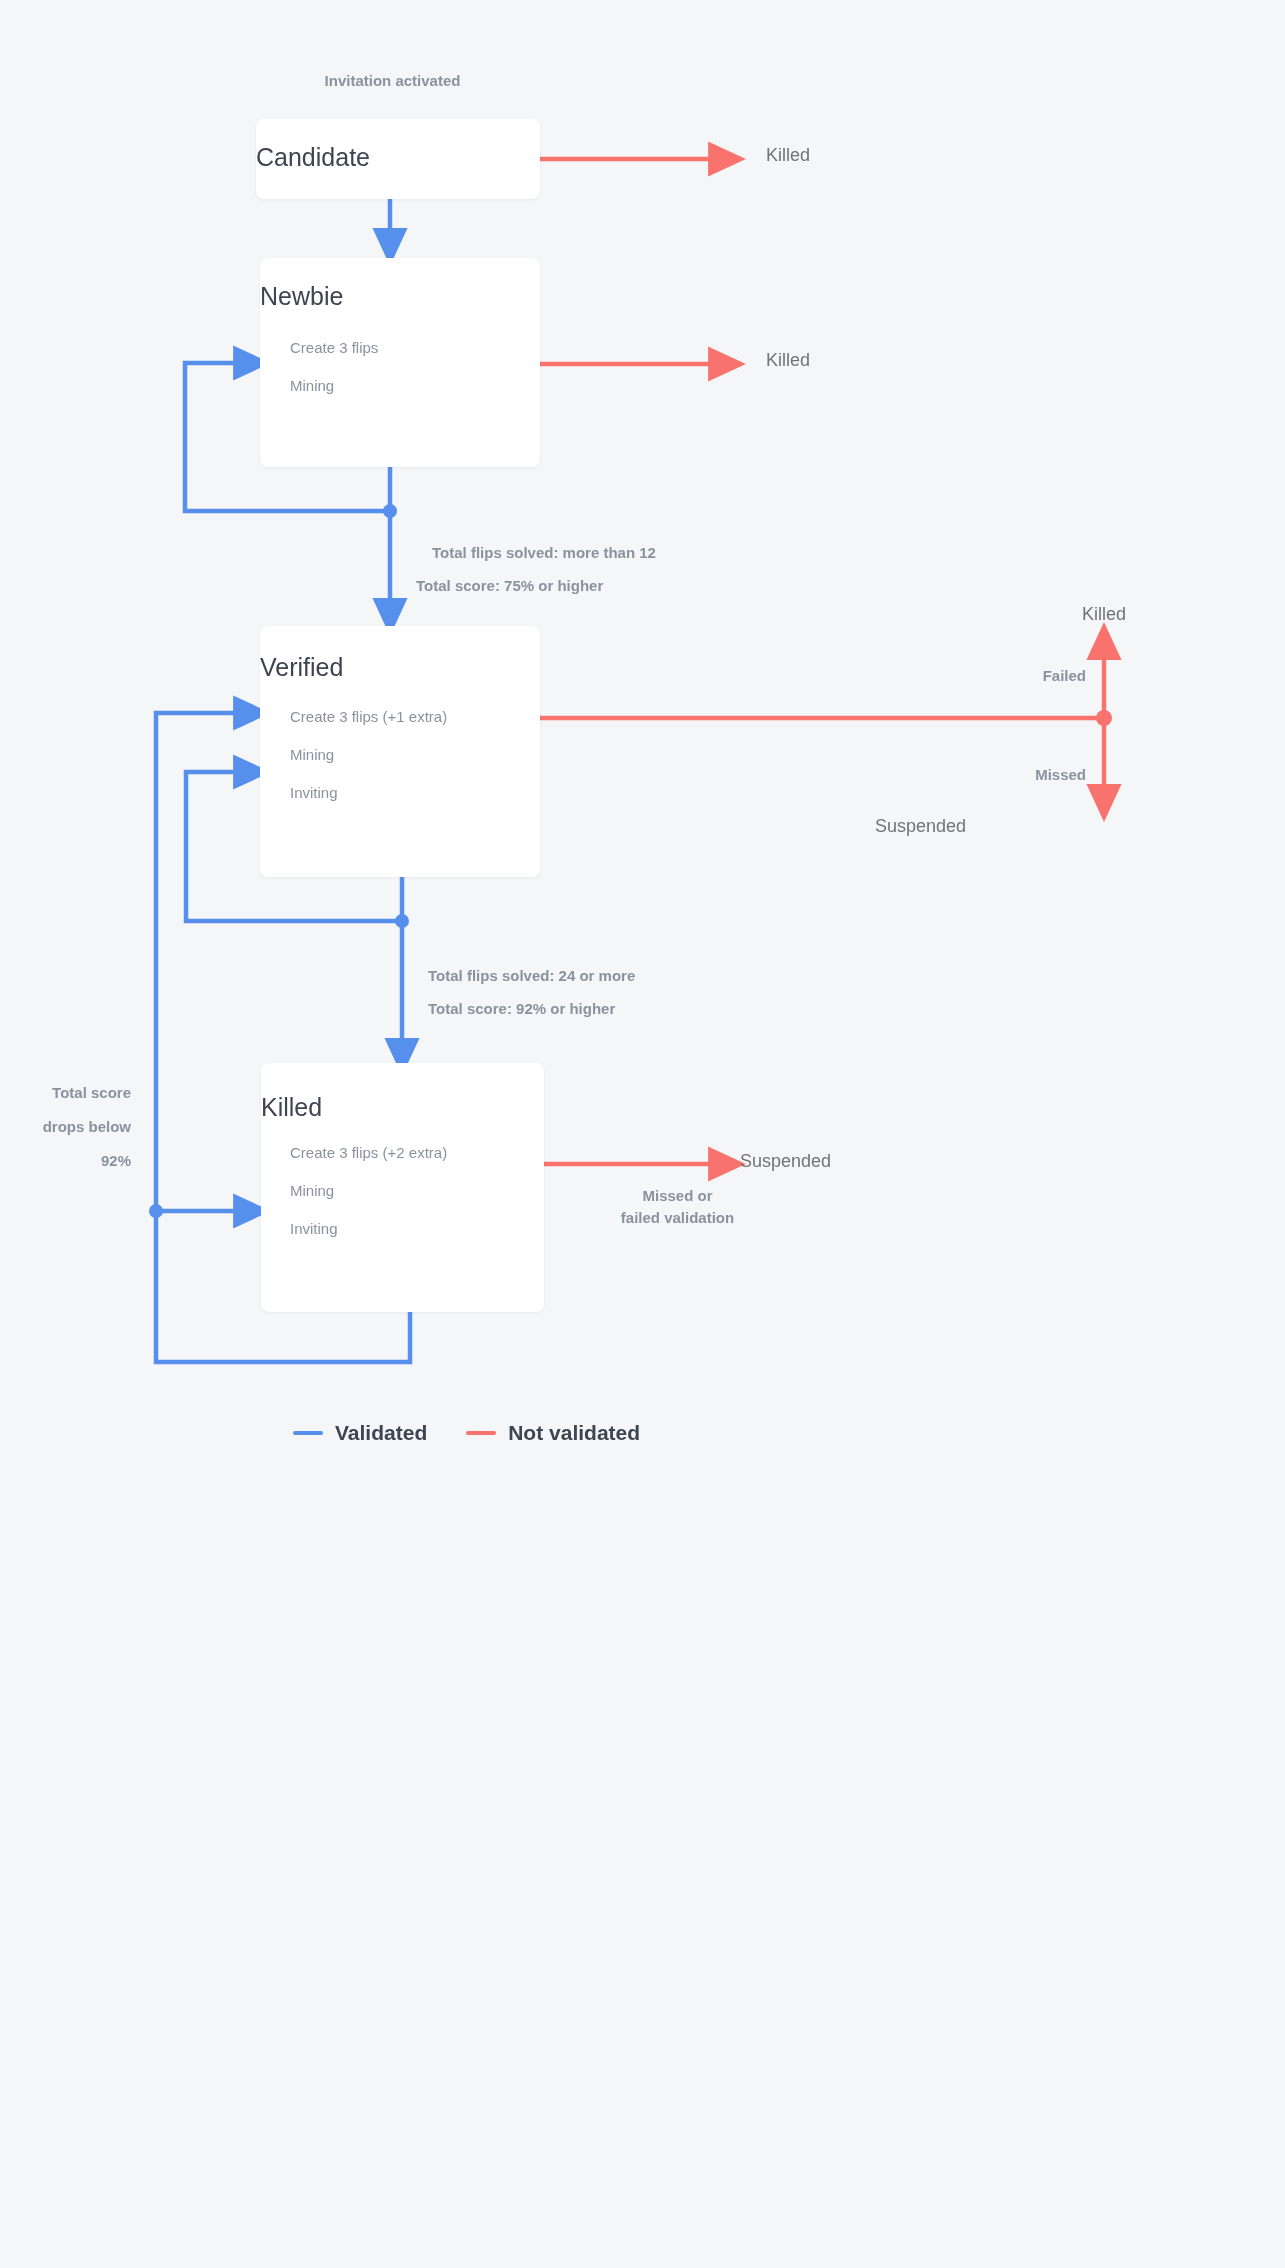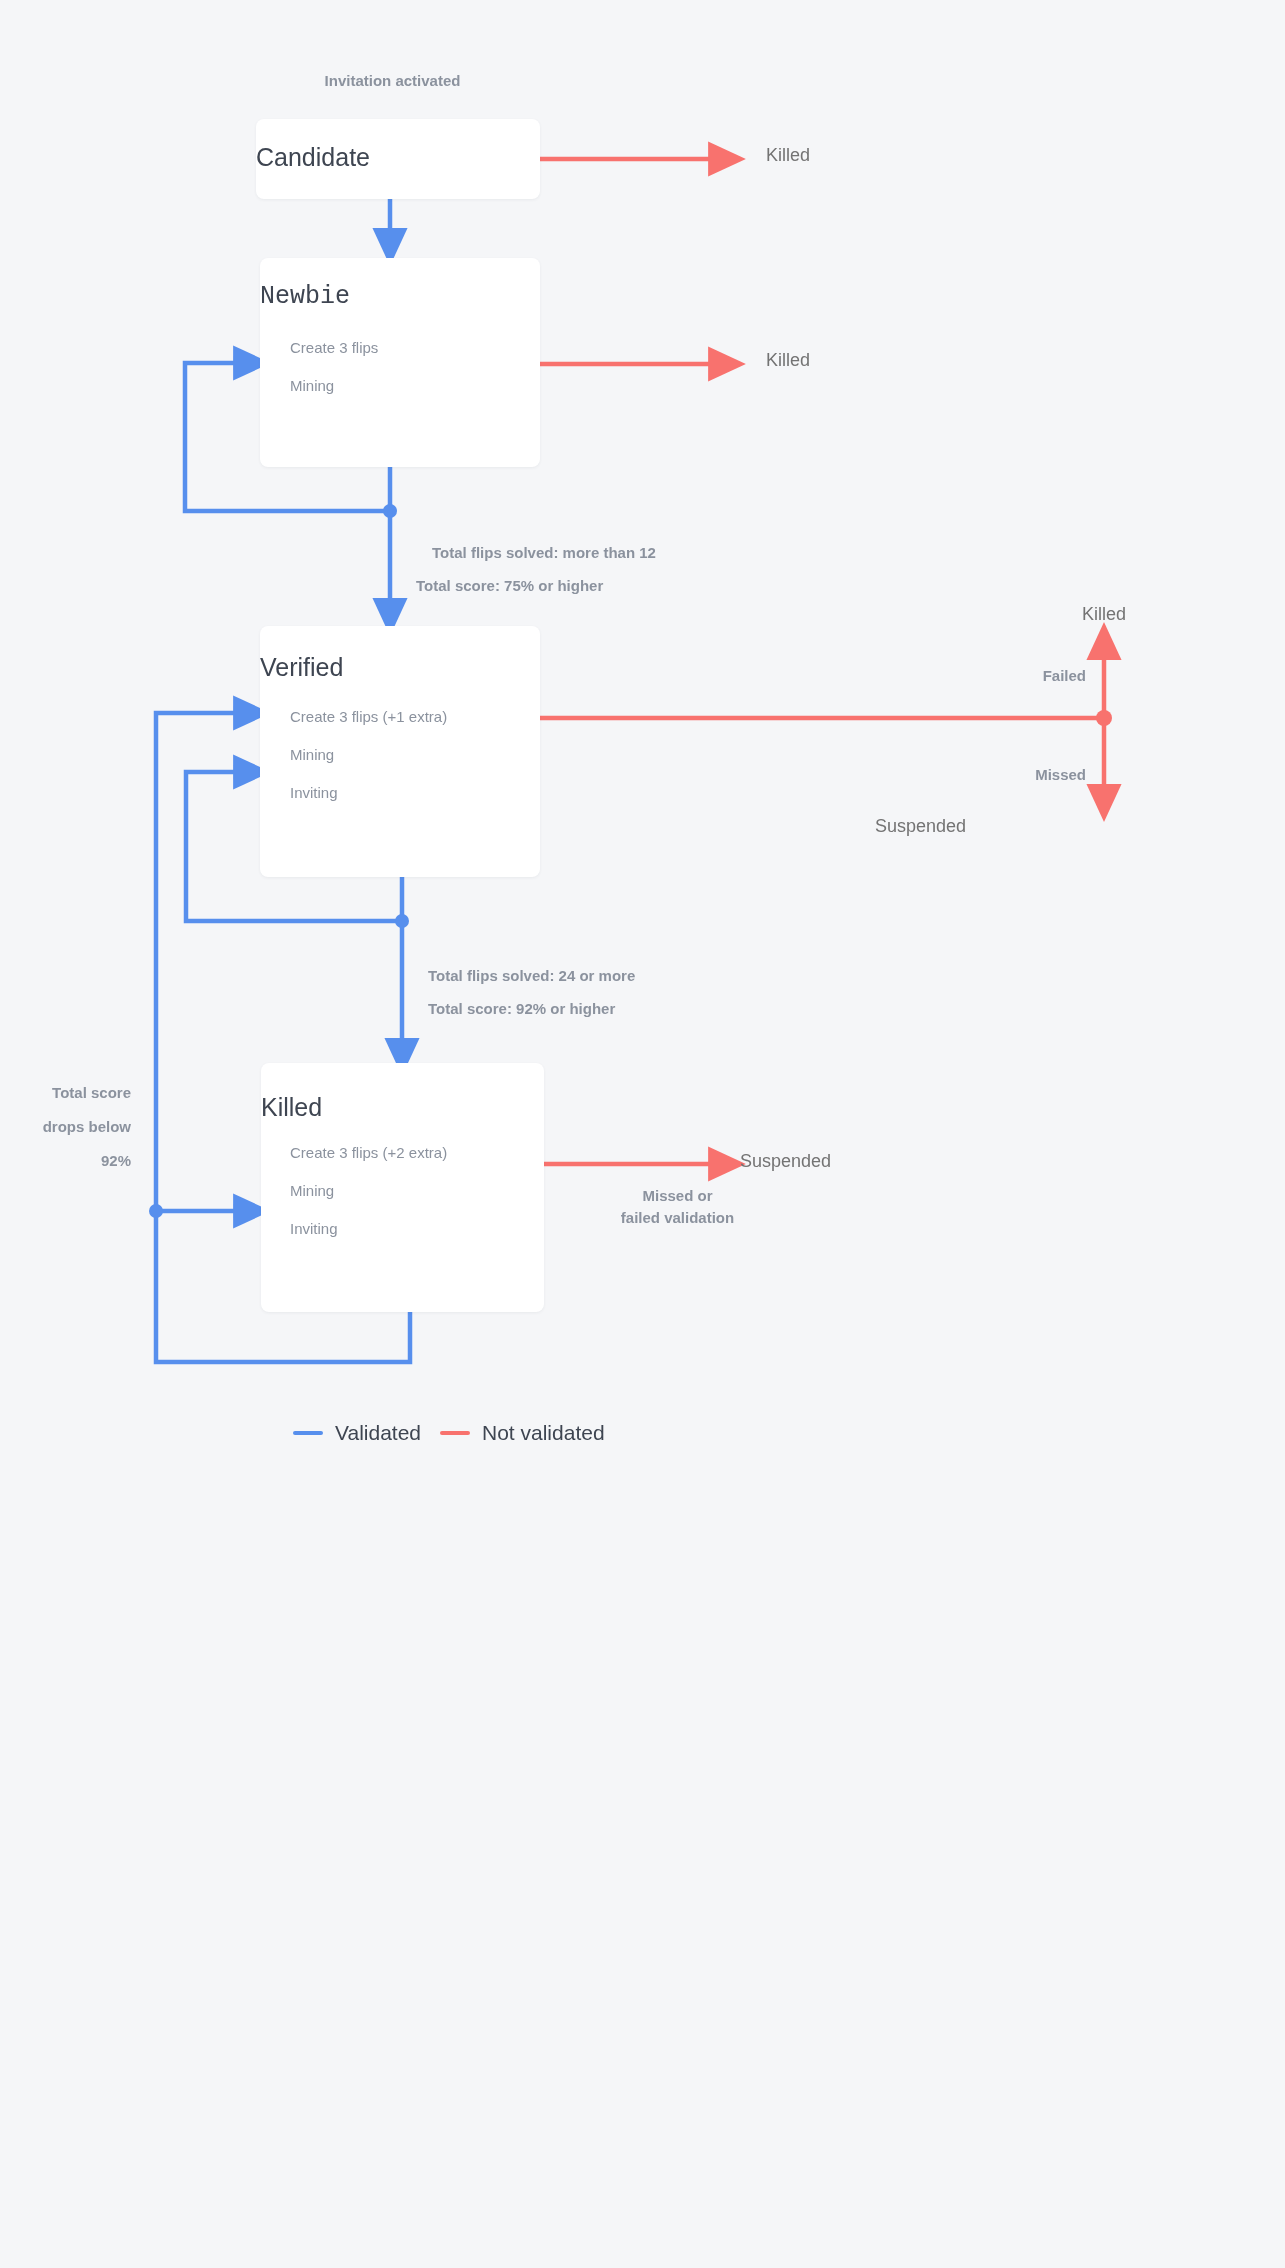--- a/index.html
+++ b/index.html
@@ -62,21 +62,22 @@
   }
   .terminal-label {
     position: absolute;
     font-size: 18px;
     color: #737373;
     white-space: nowrap;
   }
   .legend {
     position: absolute;
     display: flex;
-    gap: 19px;
+    gap: 39px;
+    font-weight: bold;
   }
   .legend-item {
     display: flex;
     align-items: center;
     gap: 12px;
   }
   .legend-swatch {
     display: inline-block;
     width: 30px;
     height: 4px;
@@ -138,21 +139,21 @@
     </g>
   </svg>
 
   <div class="edge-label center" style="left:260px; top:72px; width:265px;">Invitation activated</div>
 
   <div class="state-box" style="left:256px; top:119px; width:284px; height:80px;">
     <div class="state-title" style="top:24px;">Candidate</div>
   </div>
 
   <div class="state-box" style="left:260px; top:258px; width:280px; height:209px;">
-    <div class="state-title" style="top:24px;font-family:Liberation Mono, monospace;">Newbie</div>
+    <div class="state-title" style="top:24px;">Newbie</div>
     <div class="state-item" style="left:30px; top:81px;">Create 3 flips</div>
     <div class="state-item" style="left:30px; top:119px;">Mining</div>
   </div>
 
   <div class="state-box" style="left:260px; top:626px; width:280px; height:251px;">
     <div class="state-title" style="top:27px;">Verified</div>
     <div class="state-item" style="left:30px; top:82px;">Create 3 flips (+1 extra)</div>
     <div class="state-item" style="left:30px; top:120px;">Mining</div>
     <div class="state-item" style="left:30px; top:158px;">Inviting</div>
   </div>

